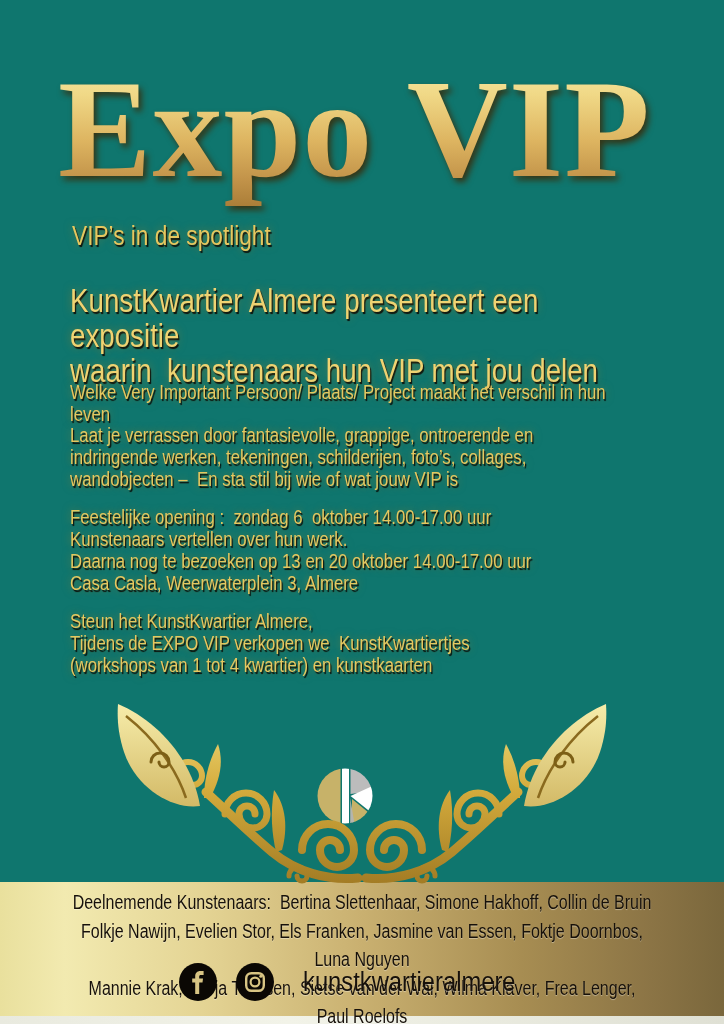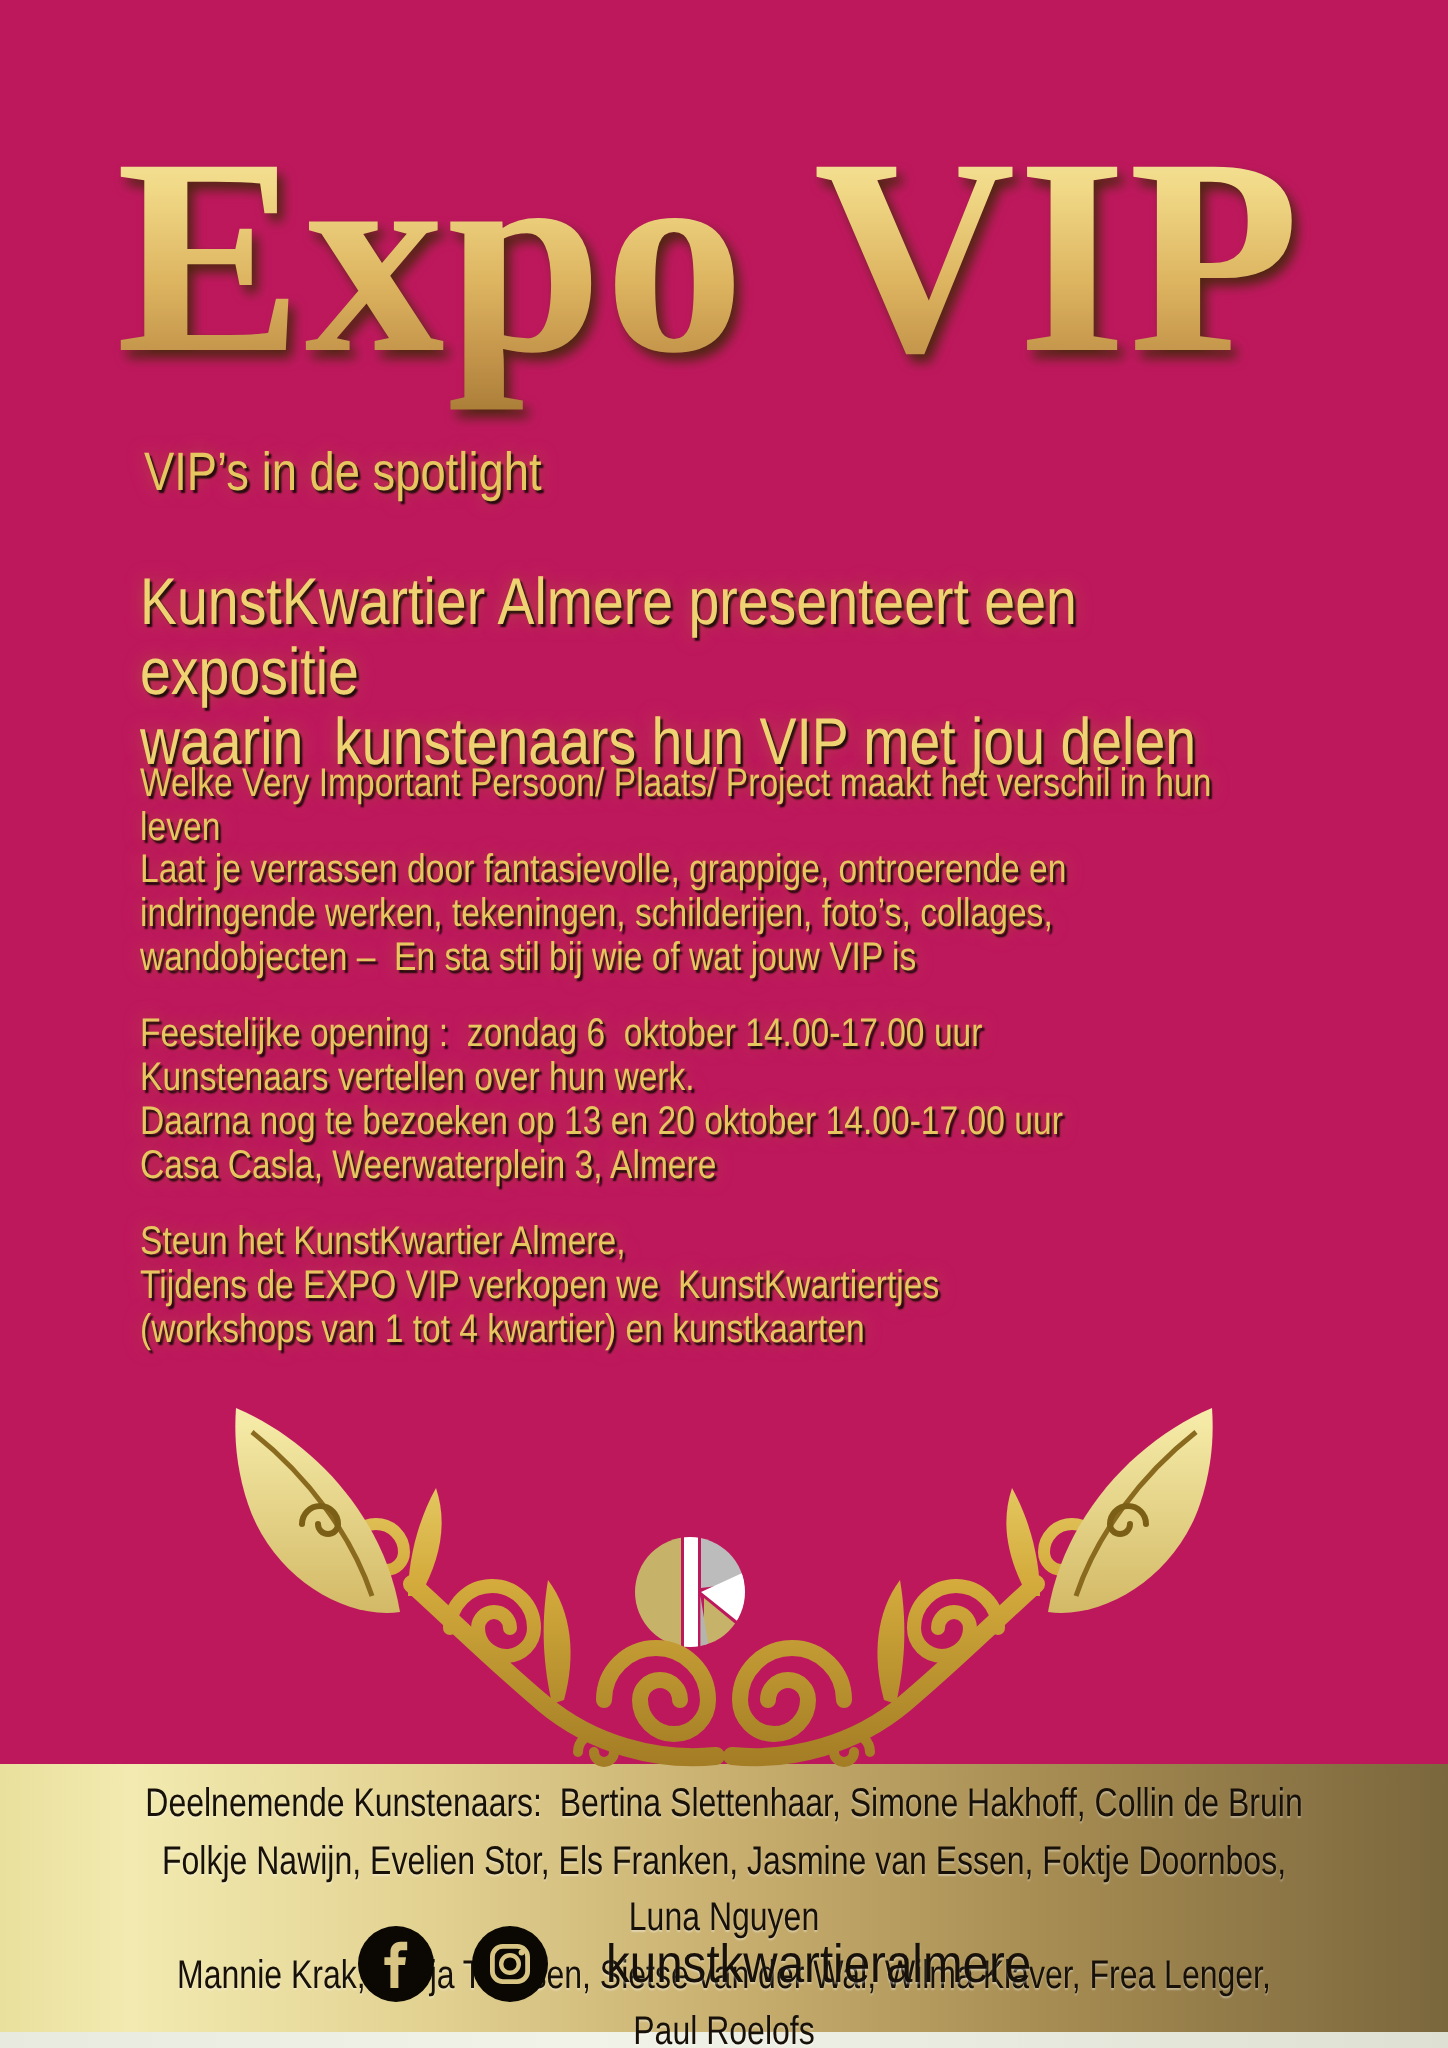--- a/index.html
+++ b/index.html
@@ -1,20 +1,20 @@
 <!DOCTYPE html>
 <html><head>
 <meta charset="utf-8">
 <style>
   html, body { margin: 0; padding: 0; background: #222; }
   .page {
     position: relative;
     width: 724px;
     height: 1024px;
-    background: #be185d;
+    background: #0f766e;
     overflow: hidden;
     font-family: "Liberation Sans", sans-serif;
   }
   
   .title {
     position: absolute;
     left: 58px;
     top: 52px;
     font-family: "Liberation Serif", serif;
     font-weight: bold;

